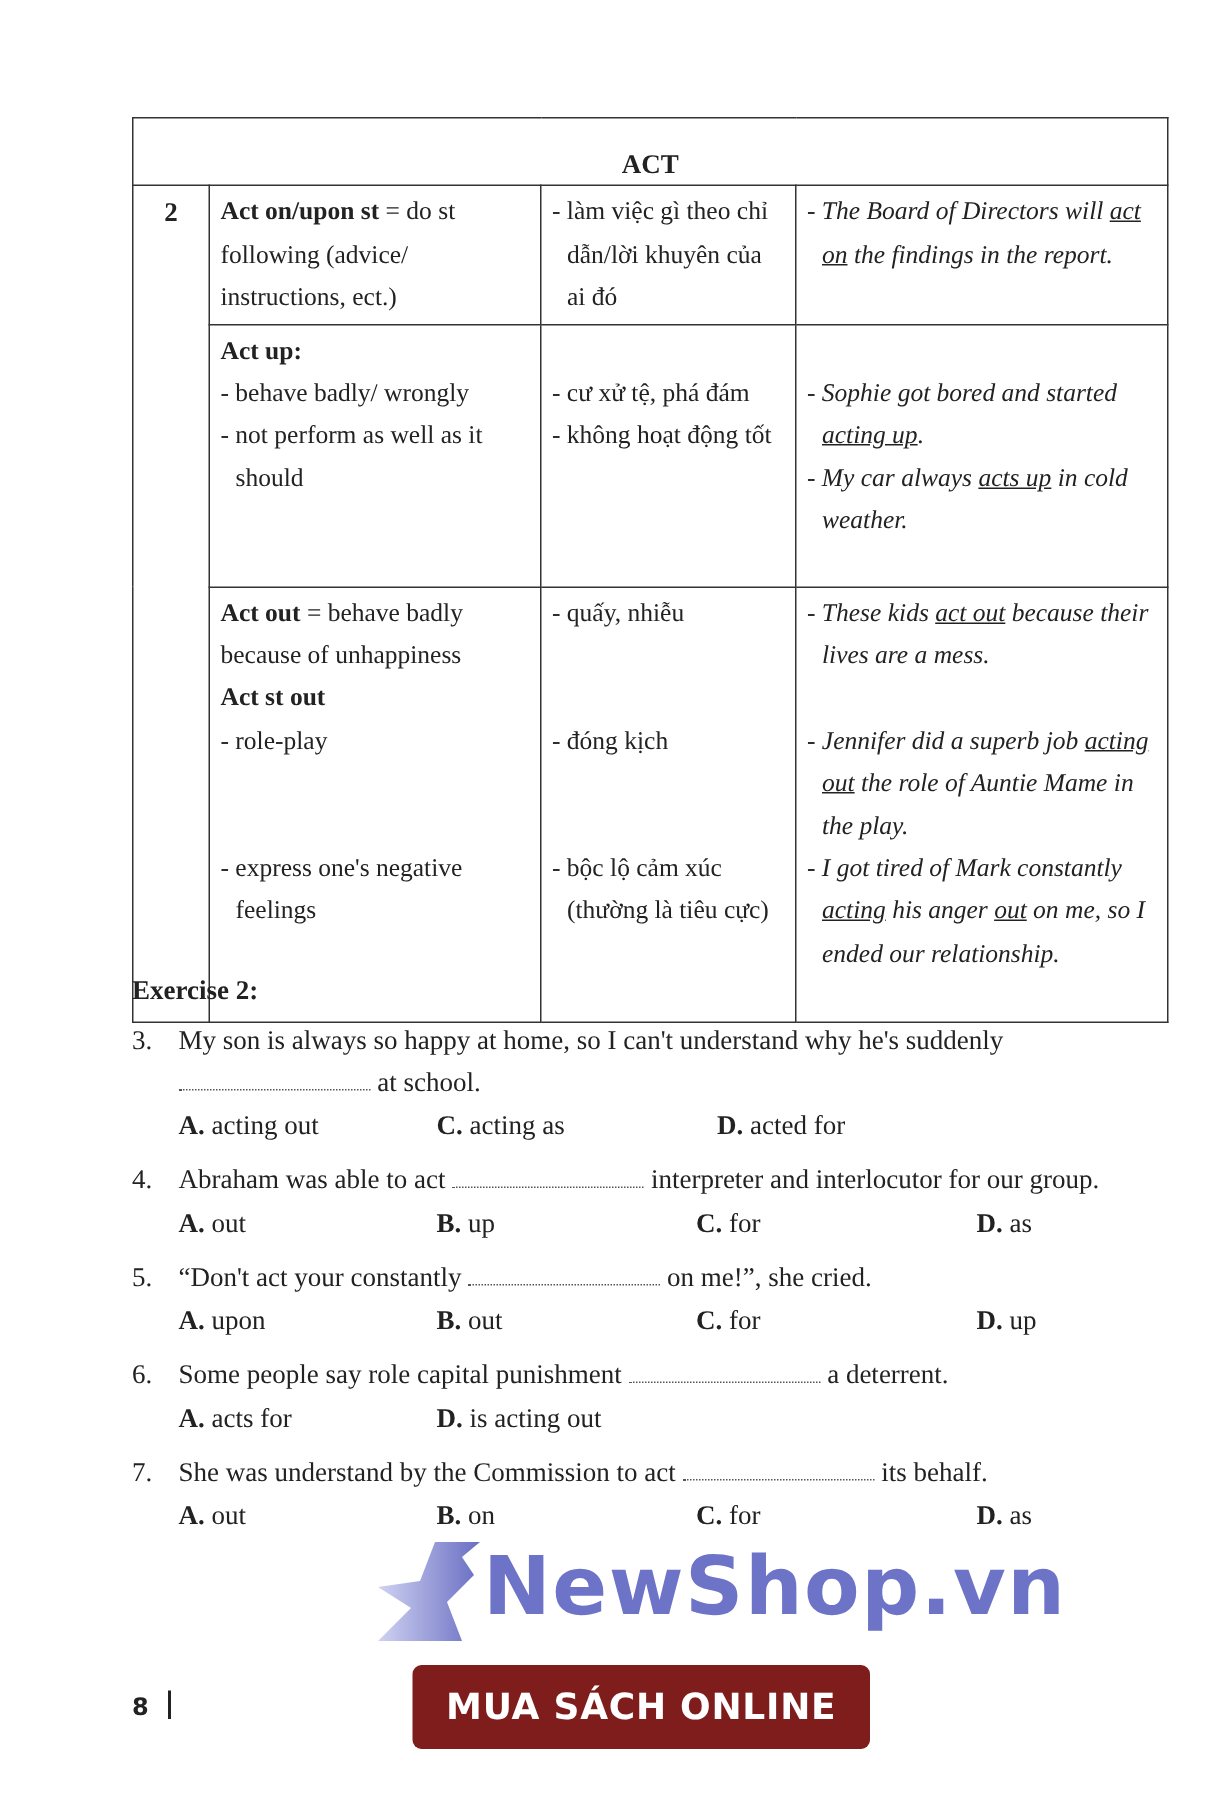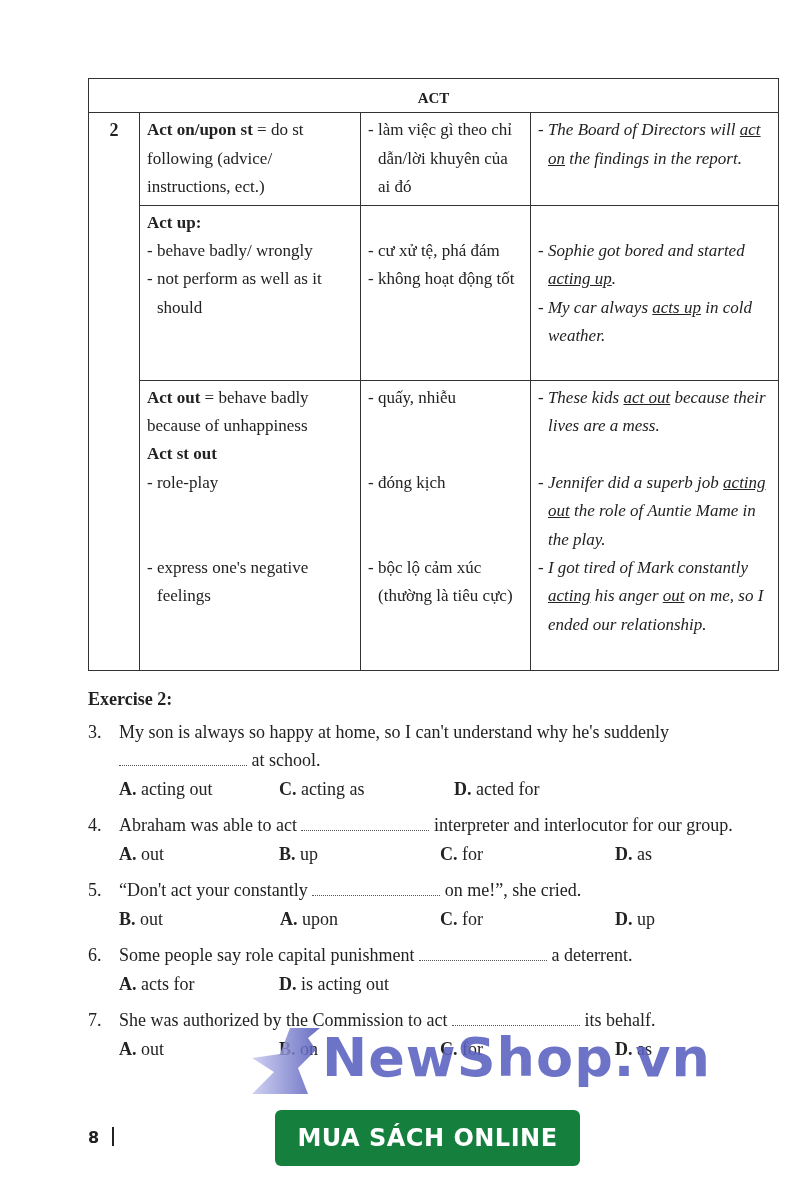--- a/index.html
+++ b/index.html
@@ -7,50 +7,50 @@
       width:811px; height:1200px; background:#ffffff; position:relative; overflow:hidden;
       font-family:"DejaVu Serif", "Liberation Serif", serif; color:#222;
     }
     .page { position:absolute; left:0; top:0; width:811px; height:1200px; }
     table.vocab {
       position:absolute; left:88px; top:78px; width:691px;
       border-collapse:collapse; font-size:17px; line-height:28.4px;
       font-family:"Liberation Serif", "DejaVu Serif", serif;
     }
     table.vocab td, table.vocab th { border:1.5px solid #333; vertical-align:top; padding:3px 7px; }
-    table.vocab th { font-weight:bold; height:27px; padding:5px 0 0; font-size:15px; text-align:center; }
+    table.vocab th { font-weight:bold; height:27px; padding:16px 0 0; font-size:18px; text-align:center; }
     td.num { width:36px; text-align:center; font-weight:bold; font-size:18px; padding-top:4px; }
     td.c1 { width:206px; }
     td.c2 { width:155px; }
     td.c3 { }
     .it { font-style:italic;margin-top:40px; }
     .u { text-decoration:underline; }
     .b { font-weight:bold; }
     .line { display:block; padding-left:10px; text-indent:-10px; }
     .gap { display:block; height:28.4px; }
     .ex {
       position:absolute; left:88px; width:692px;
       font-family:"Liberation Serif", "DejaVu Serif", serif; font-size:18px; line-height:28.5px;
     }
     .ex-title { font-weight:bold; }
     .q { display:flex; }
     .q .qn { width:31px; flex:none; }
     .q .qt { flex:1; text-align:justify; }
     .blank { display:inline-block; border-bottom:1px dotted #555; height:14px; vertical-align:baseline; }
-    .opts { display:flex; padding-left:31px; }
+    .opts { display:flex; padding-left:31px;gap:12px; }
     .opt { flex:none; }
     .opt .lt { font-weight:bold; }
     .wm-text {
       position:absolute; left:322px; top:1018px; font-family:"DejaVu Sans", sans-serif;
       font-weight:bold; font-size:54px; color:#5a60c0; letter-spacing:1px; opacity:0.88; line-height:80px;
     }
     .wm-arrow { position:absolute; left:252px; top:1028px; }
     .buy-btn {
       position:absolute; left:275px; top:1110px; width:305px; height:56px;
-      background:#15803d; border-radius:6px; color:#fff;
+      background:#7f1d1d; border-radius:6px; color:#fff;
       font-family:"DejaVu Sans", sans-serif; font-weight:bold; font-size:24px;
       display:flex; align-items:center; justify-content:center; letter-spacing:0.5px;
     }
     .page-num {
       position:absolute; left:88px; top:1128px; font-family:"DejaVu Sans", sans-serif;
       font-weight:bold; font-size:16px; color:#222;
     }
     .page-bar { position:absolute; left:112px; top:1127px; width:2px; height:19px; background:#222; }
   </style>
 </head>
@@ -115,21 +115,21 @@
       <td class="c3 it">
         <span class="line"><span>- These kids </span><span class="u">act out</span><span> because their lives are a mess.</span></span>
         <span class="gap"></span>
         <span class="line"><span>- Jennifer did a superb job </span><span class="u">acting out</span><span> the role of Auntie Mame in the play.</span></span>
         <span class="line"><span>- I got tired of Mark constantly </span><span class="u">acting</span><span> his anger </span><span class="u">out</span><span> on me, so I ended our relationship.</span></span>
       </td>
     </tr>
   </tbody>
     </table>
 
-  <div class="ex" style="top:685px">
+  <div class="ex" style="top:646px">
     <div class="ex-title">Exercise 2:</div>
 
     <div style="margin-top:4px">
       <div class="q">
         <span class="qn">3.</span>
         <span class="qt"><span>My son is always so happy at home, so I can't understand why he's suddenly</span><br><span class="blank" style="width:128px"></span><span> at school.</span></span>
       </div>
       <div class="opts">
         <span class="opt" style="width:160px"><span class="lt">A.</span><span> acting out</span></span>
         <span class="opt" style="width:175px"><span class="lt">C.</span><span> acting as</span></span>
@@ -149,42 +149,42 @@
         <span class="opt"><span class="lt">D.</span><span> as</span></span>
       </div>
     </div>
 
     <div style="margin-top:8px">
       <div class="q">
         <span class="qn">5.</span>
         <span class="qt" style="text-align:left"><span>“Don't act your constantly </span><span class="blank" style="width:128px"></span><span> on me!”, she cried.</span></span>
       </div>
       <div class="opts">
+        <span class="opt" style="width:160px"><span class="lt">A.</span><span> upon</span></span>
         <span class="opt" style="width:161px"><span class="lt">B.</span><span> out</span></span>
-        <span class="opt" style="width:160px"><span class="lt">A.</span><span> upon</span></span>
         <span class="opt" style="width:175px"><span class="lt">C.</span><span> for</span></span>
         <span class="opt"><span class="lt">D.</span><span> up</span></span>
       </div>
     </div>
 
     <div style="margin-top:8px">
       <div class="q">
         <span class="qn">6.</span>
         <span class="qt" style="text-align:left"><span>Some people say role capital punishment </span><span class="blank" style="width:128px"></span><span> a deterrent.</span></span>
       </div>
       <div class="opts">
         <span class="opt" style="width:160px"><span class="lt">A.</span><span> acts for</span></span>
         <span class="opt"><span class="lt">D.</span><span> is acting out</span></span>
       </div>
     </div>
 
     <div style="margin-top:8px">
       <div class="q">
         <span class="qn">7.</span>
-        <span class="qt" style="text-align:left"><span>She was authorized by the Commission to act </span><span class="blank" style="width:128px"></span><span> its behalf.</span></span>
+        <span class="qt" style="text-align:left"><span>She was understand by the Commission to act </span><span class="blank" style="width:128px"></span><span> its behalf.</span></span>
       </div>
       <div class="opts">
         <span class="opt" style="width:160px"><span class="lt">A.</span><span> out</span></span>
         <span class="opt" style="width:161px"><span class="lt">B.</span><span> on</span></span>
         <span class="opt" style="width:175px"><span class="lt">C.</span><span> for</span></span>
         <span class="opt"><span class="lt">D.</span><span> as</span></span>
       </div>
     </div>
   </div>
 

